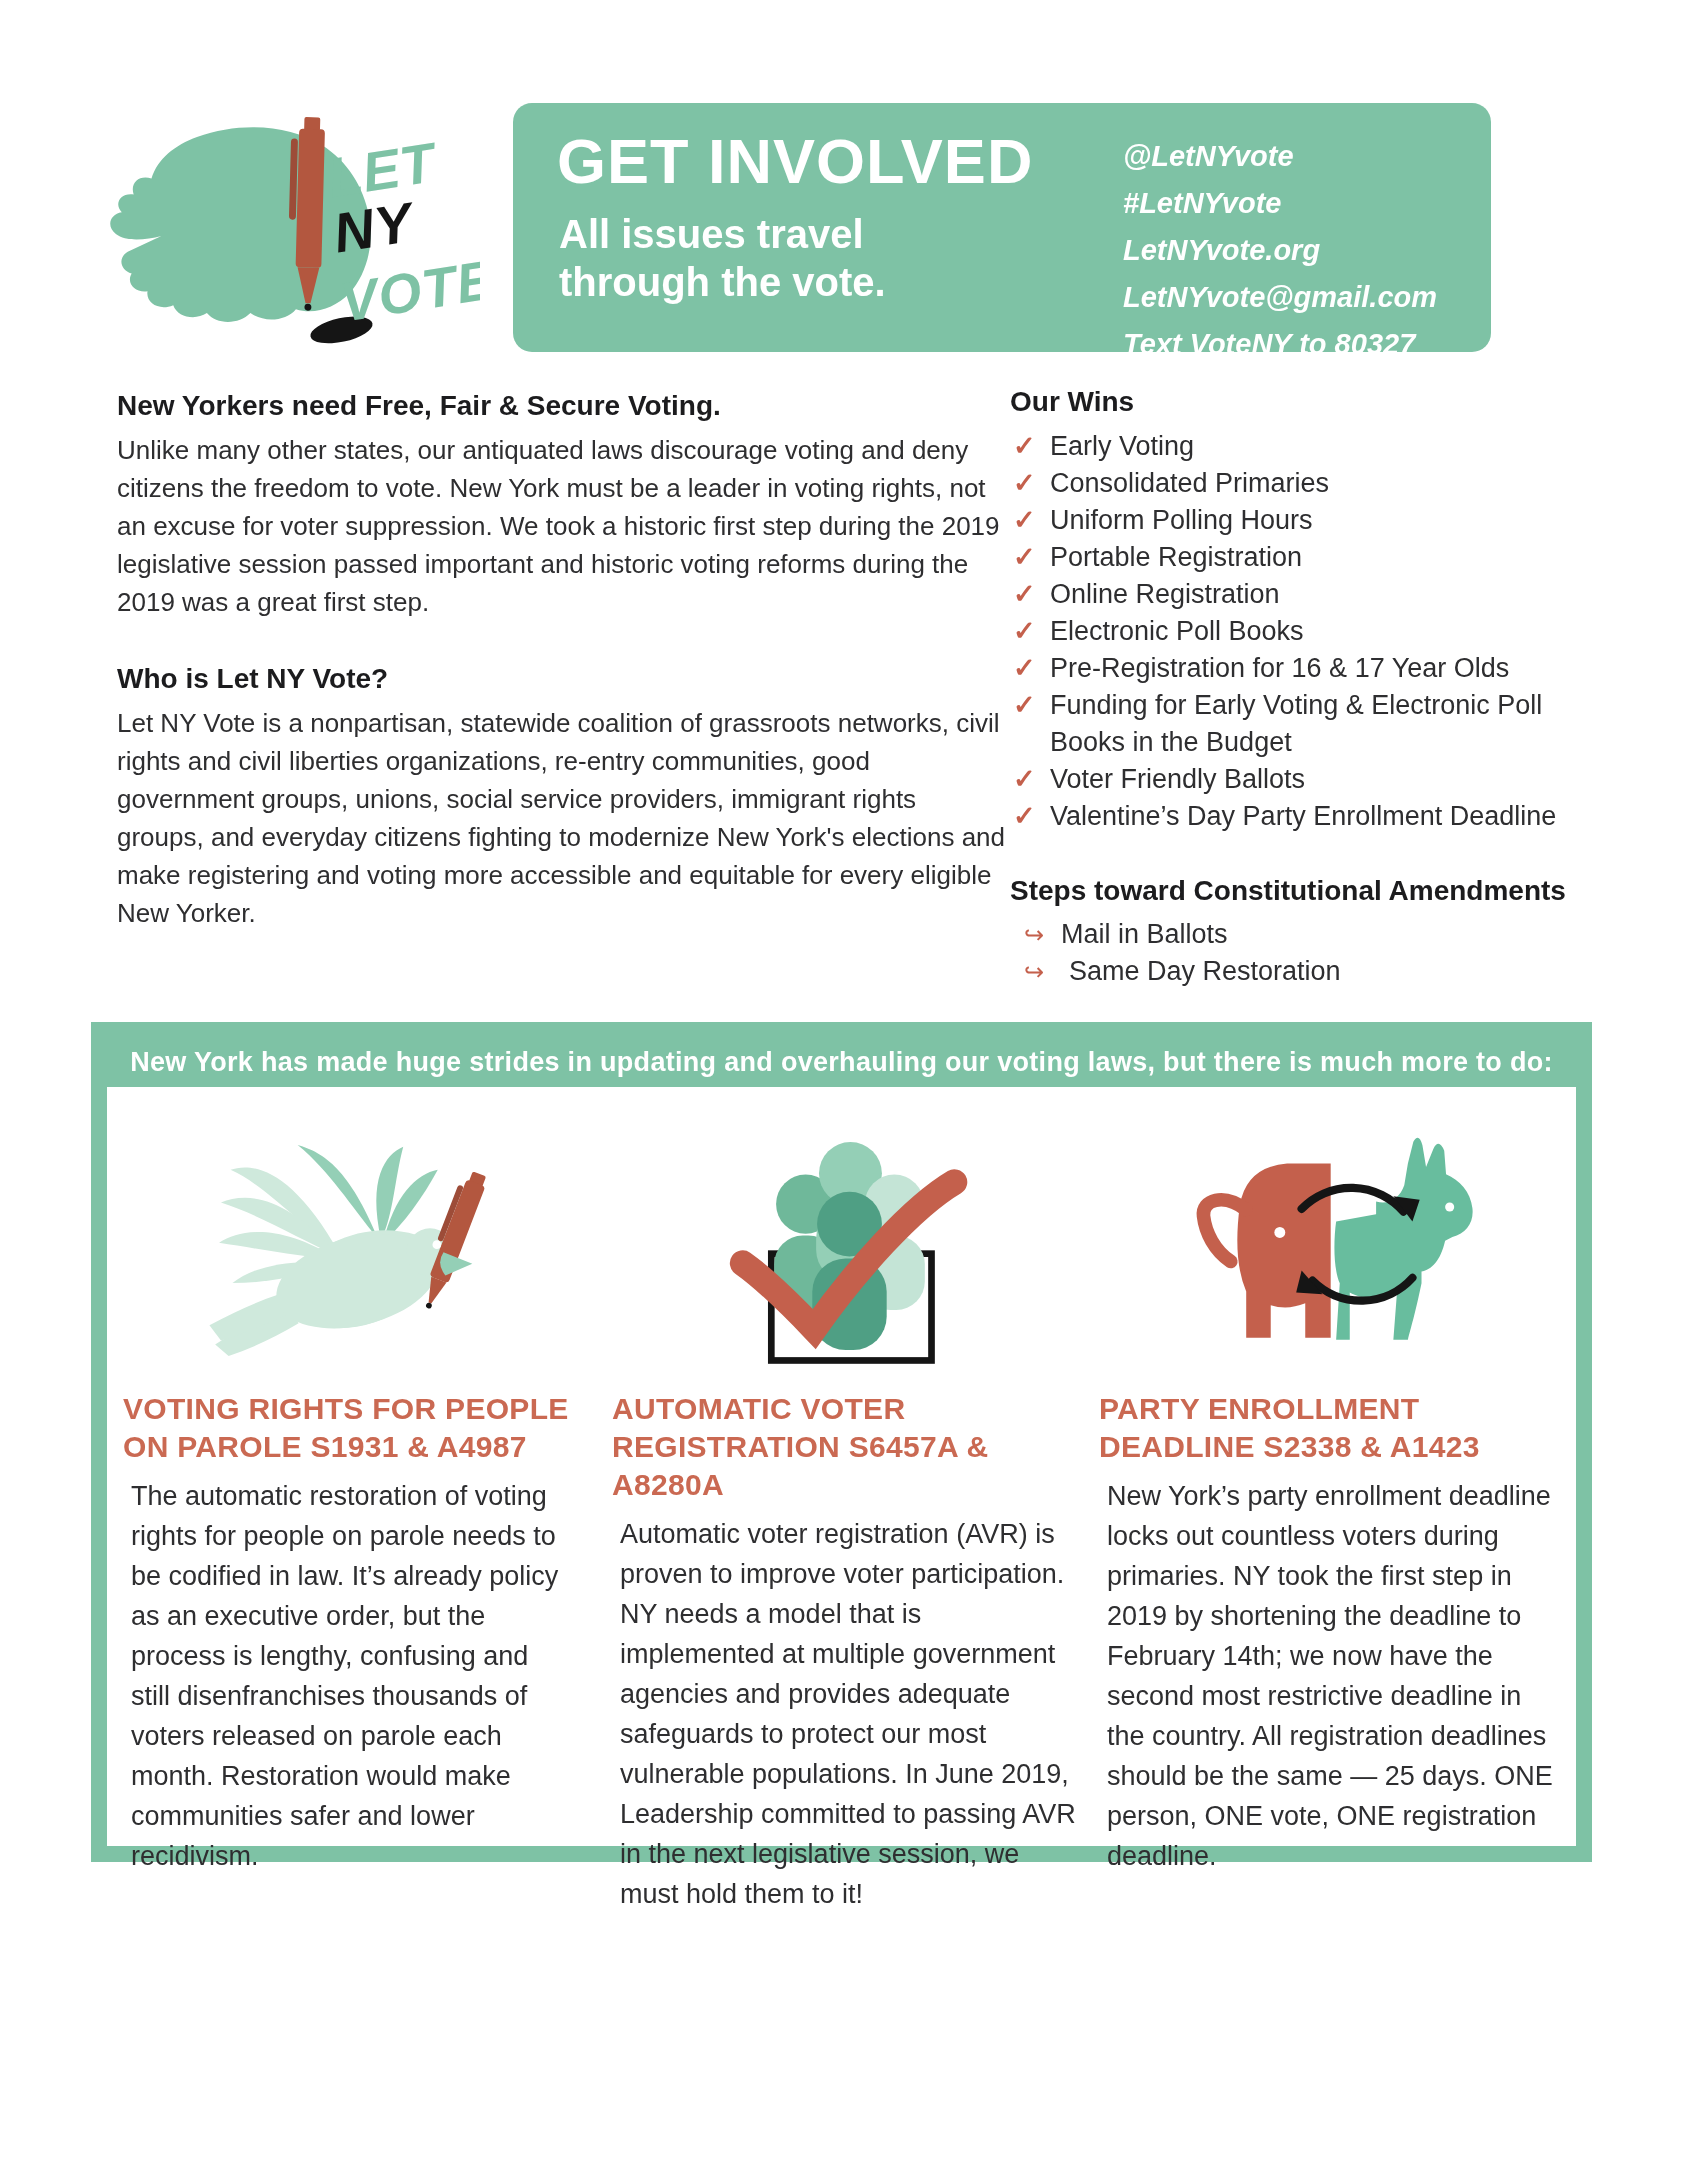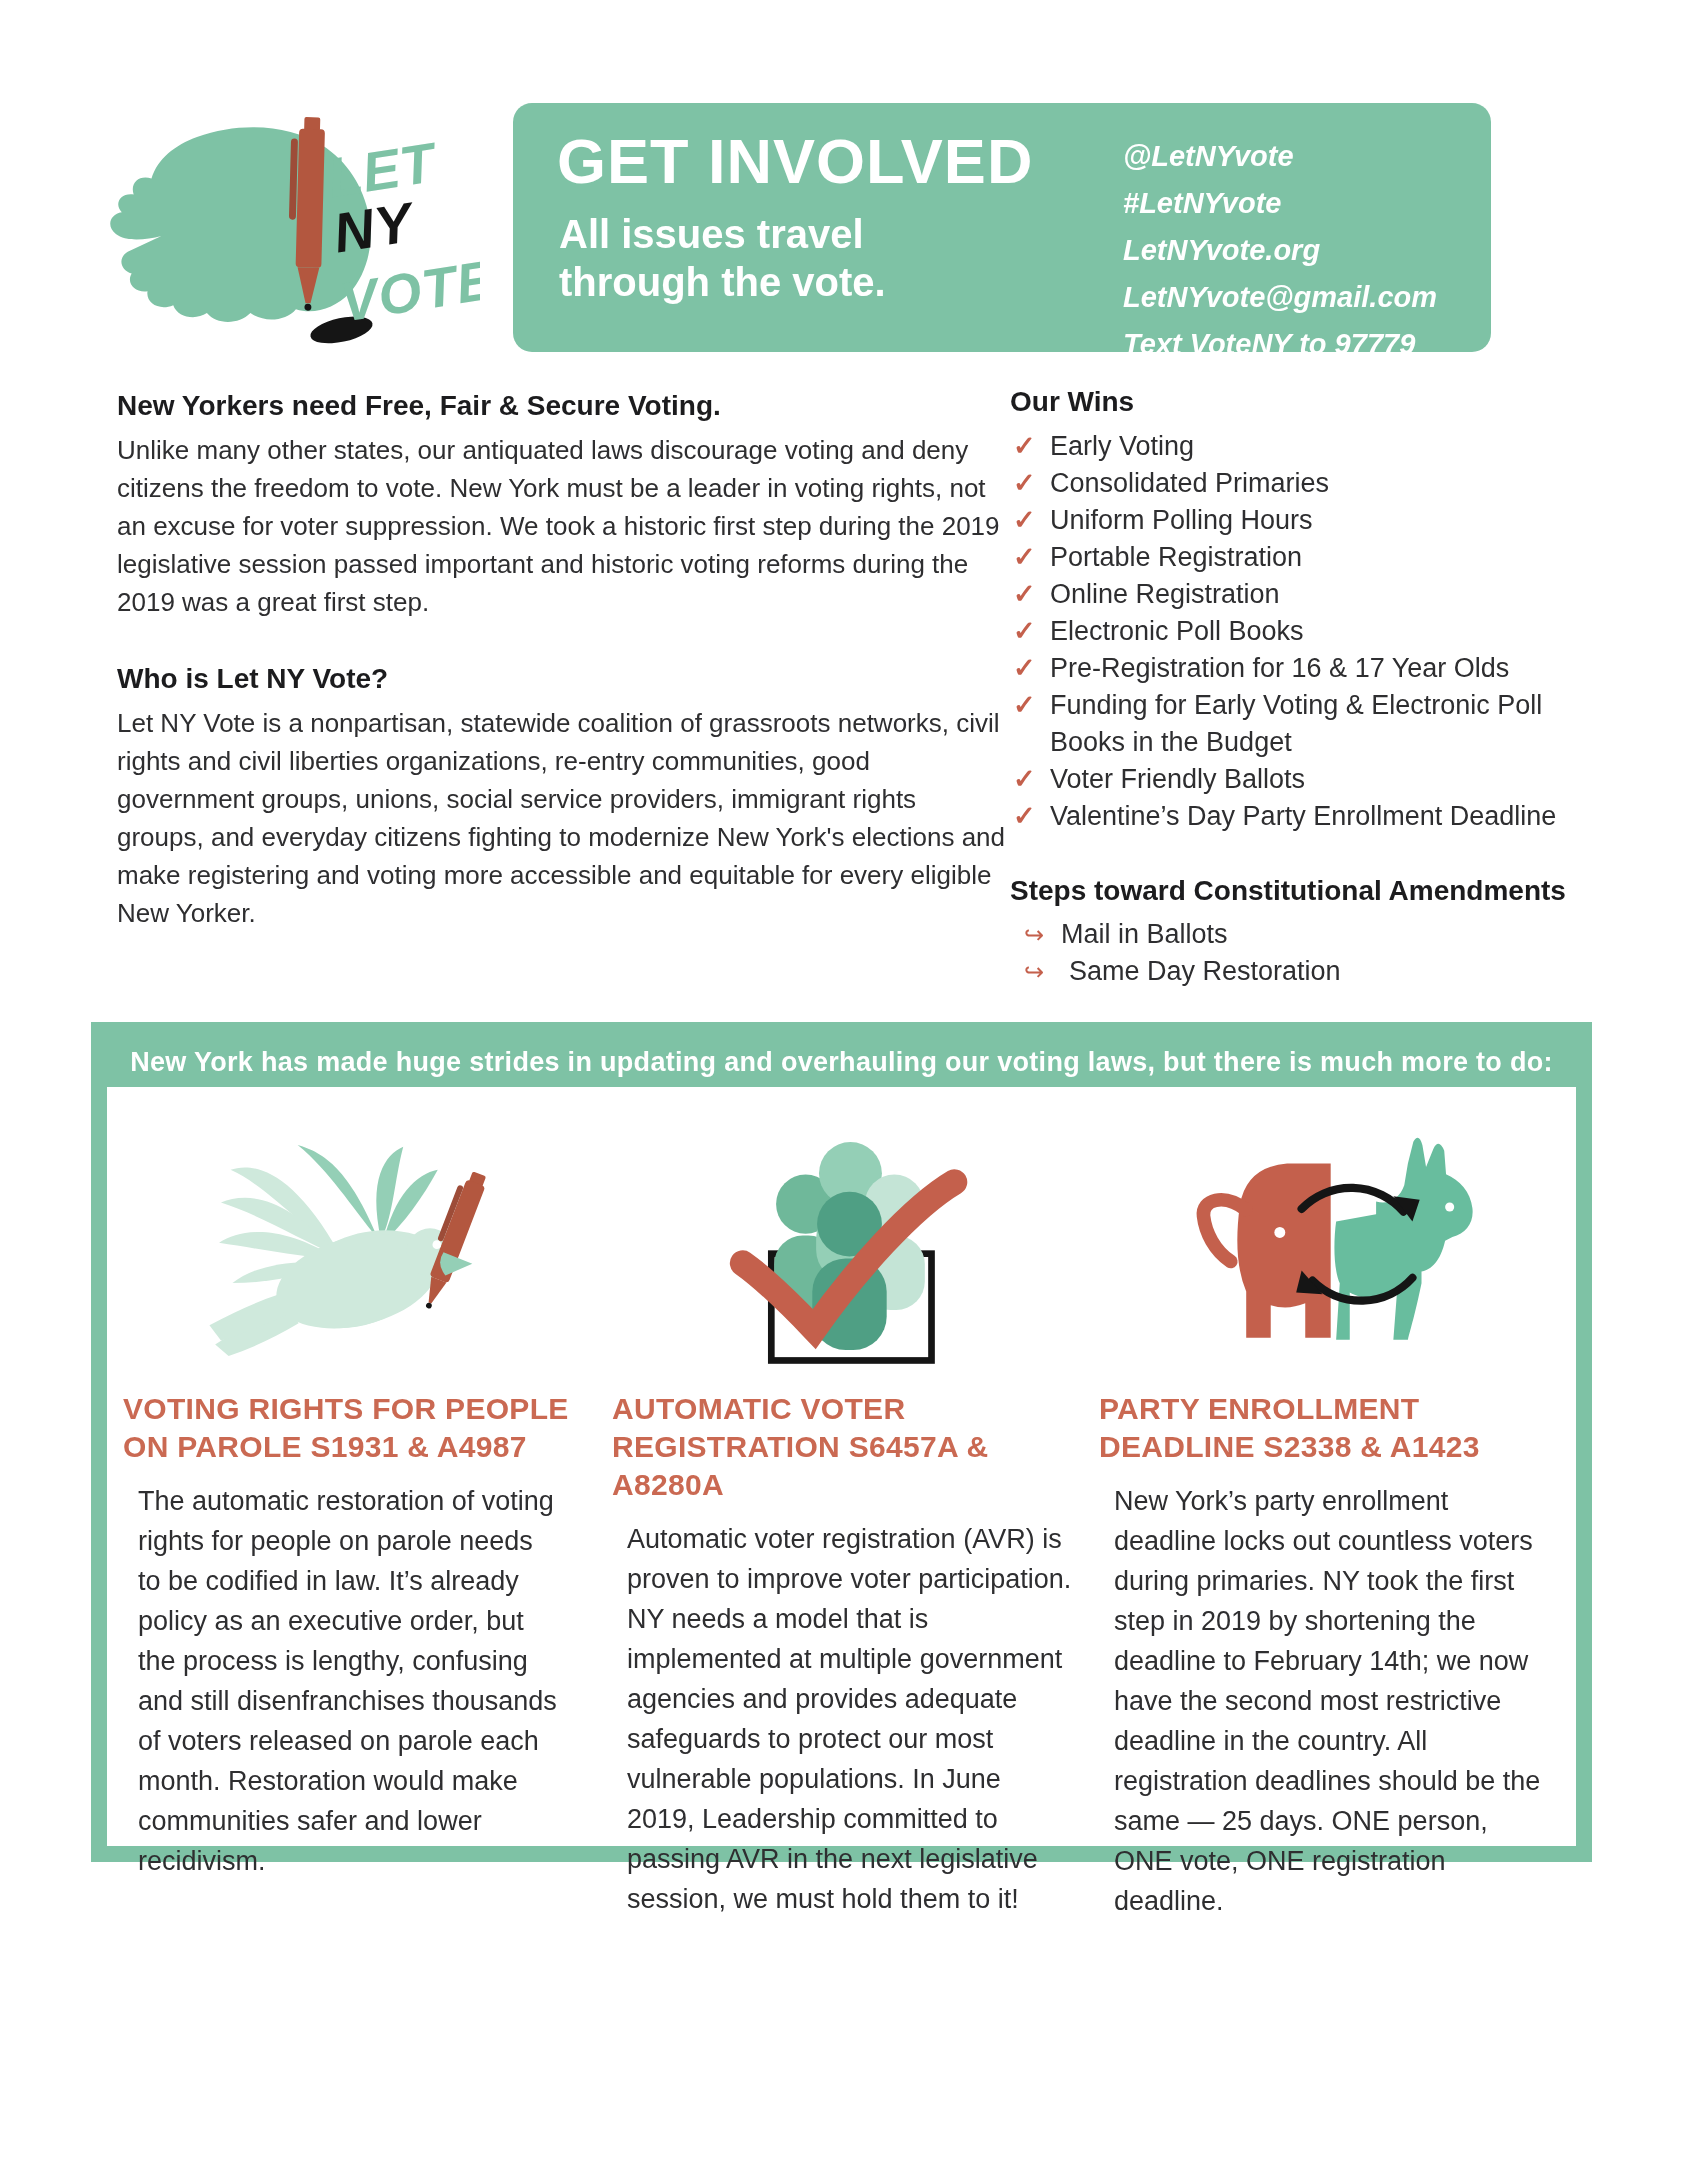--- a/index.html
+++ b/index.html
@@ -62,21 +62,21 @@
   .box-body { position:relative; width:100%; height:759px; }
   .feature { position:absolute; top:0; }
   .feature-1 { left:16px;  width:453px; }
   .feature-2 { left:505px; width:475px; }
   .feature-3 { left:992px;width:467px; }
   .icon-wrap { height:299px; display:flex; align-items:center; justify-content:center; }
   .feature h4 {
     color:var(--redHeading,#ca6952); font-size:30px; line-height:38px;
     margin:4px 0 10px 0; letter-spacing:0.3px; font-weight:700;
   }
-  .feature p { font-size:27px; line-height:40px; color:#2e2e30; margin:15px; }
+  .feature p { font-size:27px; line-height:40px; color:#2e2e30; margin:8px; }
   
   .f-green{fill:var(--green,#7ec2a5)} .f-mint{fill:var(--mint,#cfe9dc)}
   .f-mint2{fill:var(--mint2,#94cfb6)} .f-tealdark{fill:var(--tealDark,#4f9f84)}
   .f-tealmid{fill:var(--tealMid,#6fb89a)} .f-teallight{fill:var(--tealLight,#c4e4d6)}
   .f-donkey{fill:var(--donkey,#68bd9e)} .f-red{fill:var(--red,#c4604c)}
   .f-pen{fill:var(--penRed,#b3573f)} .f-pendark{fill:#9d4c38}
   .f-ink{fill:#151515} .f-white{fill:#ffffff}
   .s-red{stroke:var(--red,#c4604c)} .s-ink{stroke:#151515}
   .logo-txt { font-weight:800; font-style:italic; font-size:56px; letter-spacing:1px; }
 </style>
@@ -106,21 +106,21 @@
     <div class="banner-title">GET INVOLVED</div>
     <div class="banner-sub">
       <div>All issues travel</div>
       <div>through the vote.</div>
     </div>
     <div class="banner-contact">
       <div>@LetNYvote</div>
       <div>#LetNYvote</div>
       <div>LetNYvote.org</div>
       <div>LetNYvote@gmail.com</div>
-      <div>Text VoteNY to 97779</div>
+      <div>Text VoteNY to 80327</div>
     </div>
   </div>
 
   <div class="col-left">
     <h3 class="sec-head">New Yorkers need Free, Fair &amp; Secure Voting.</h3>
     <p class="sec-body">Unlike many other states, our antiquated laws discourage voting and deny citizens the freedom to vote. New York must be a leader in voting rights, not an excuse for voter suppression. We took a historic first step during the 2019 legislative session passed important and historic voting reforms during the 2019 was a great first step.</p>
     <h3 class="sec-head sec-gap">Who is Let NY Vote?</h3>
     <p class="sec-body">Let NY Vote is a nonpartisan, statewide coalition of grassroots networks, civil rights and civil liberties organizations, re-entry communities, good government groups, unions, social service providers, immigrant rights groups, and everyday citizens fighting to modernize New York's elections and make registering and voting more accessible and equitable for every eligible New Yorker.</p>
   </div>
 

